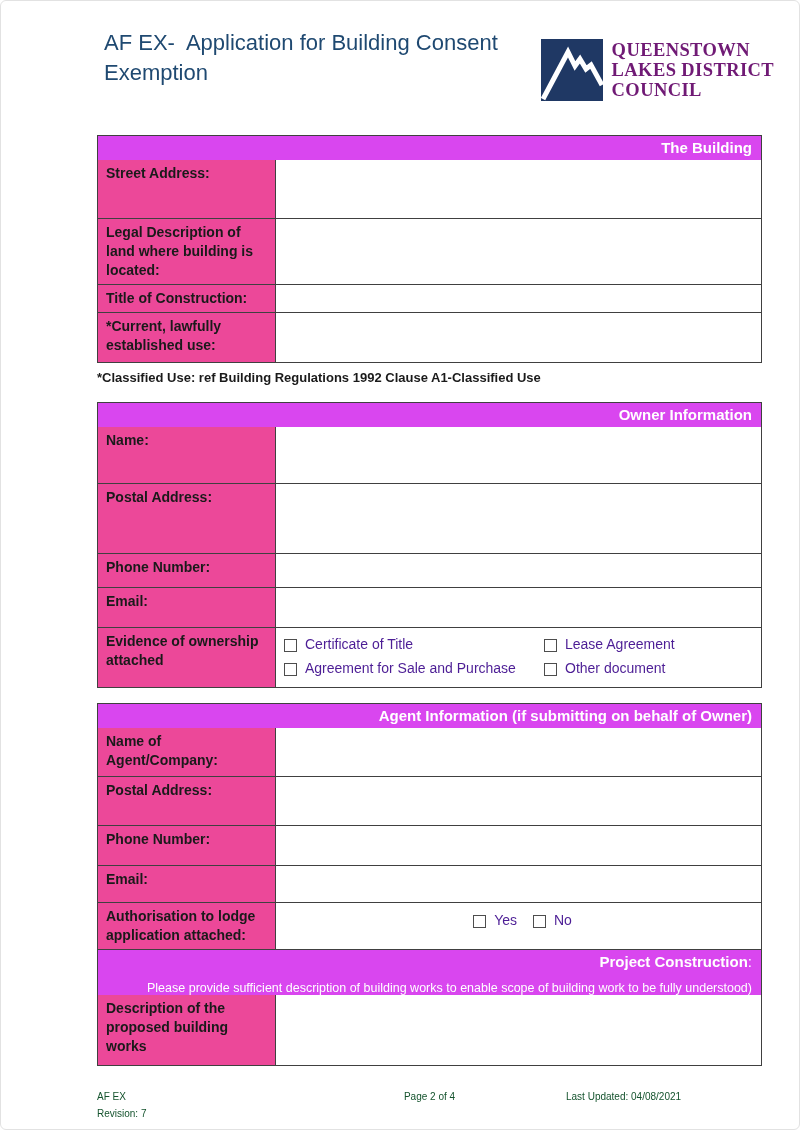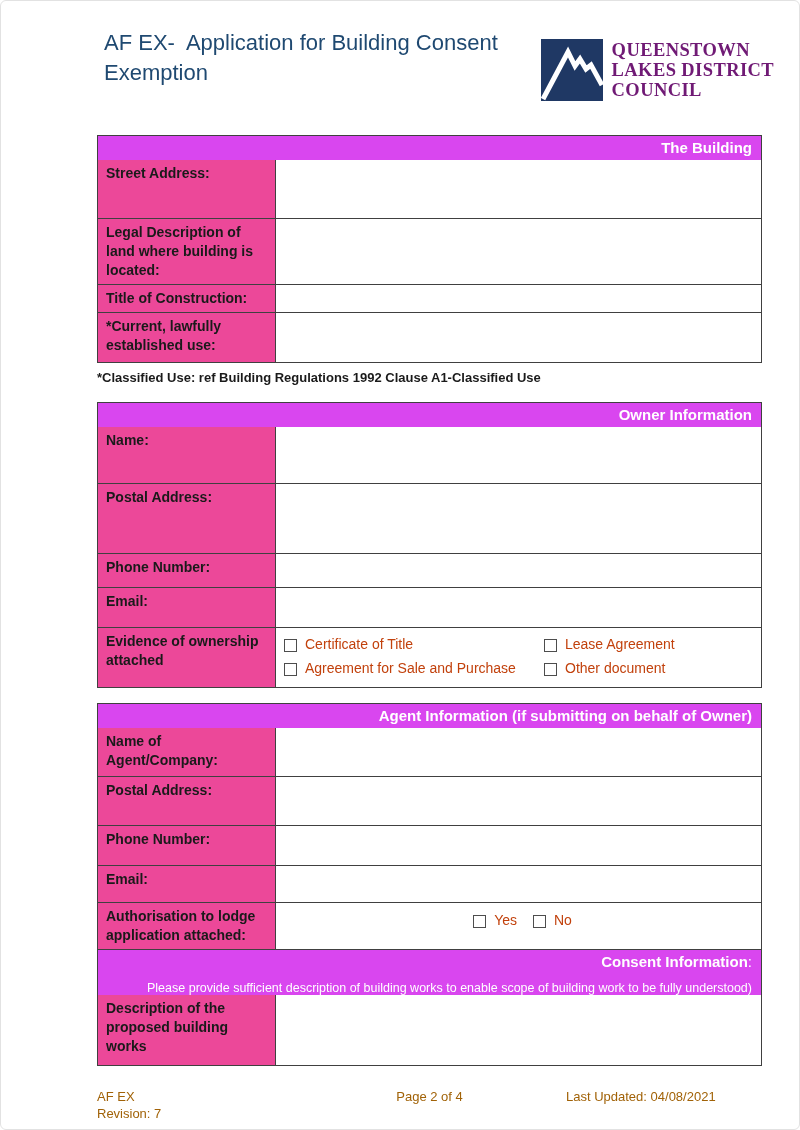--- a/index.html
+++ b/index.html
@@ -64,31 +64,31 @@
   .sec-agent { margin-top:15px; }
   .sec-project { margin-top:-1px; }
   .sec-owner { }
   
   .cb {
     display:inline-block; width:13px; height:13px;
     border:1.5px solid #4d4d4d; background:#fff;
     flex:0 0 13px; margin-top:1px;
   }
   .cbi { display:flex; align-items:center; gap:8px; cursor:pointer; }
-  .cbl { font-size:14px; font-weight:400; color:#c2410c; line-height:17px; }
+  .cbl { font-size:14px; font-weight:400; color:#4c1d95; line-height:17px; }
   .evidence-grid {
     display:grid; grid-template-columns:260px 1fr;
     row-gap:7px; padding:8px 0 6px 8px;
   }
   .yesno { display:flex; gap:16px; padding:9px 0 0 8px;justify-content:center; }
   
   .doc-footer {
     margin:22px 0 0 96px; width:665px;
     display:grid; grid-template-columns:1fr auto 1fr;
-    font-size:13px; color:#a16207; line-height:17px;
+    font-size:10px; color:#14532d; line-height:17px;
   }
   .footer-right { justify-self:end; width:196px; text-align:left; }
 </style>
 </head>
 <body>
 
 <div class="page">
 
   <div class="doc-header">
     <div class="doc-title">AF EX-  Application for Building Consent Exemption</div>
@@ -208,21 +208,21 @@
               <span class="cbl">No</span>
             </label>
           </div>
         </div>
       </div>
     </div>
 
     <div class="sec sec-project">
       <div class="bar bar-project">
         <div class="bar-line1">
-          <span class="b">Consent Information</span><span class="suffix">:</span>
+          <span class="b">Project Construction</span><span class="suffix">:</span>
         </div>
         <div class="bar-line2">Please provide sufficient description of building works to enable scope of building work to be fully understood)</div>
       </div>
       <div class="trow" style="min-height:70px; border-top:none;">
         <div class="lbl"><span>Description of the proposed building works</span></div>
         <div class="val"></div>
       </div>
     </div>
 
   </div>

